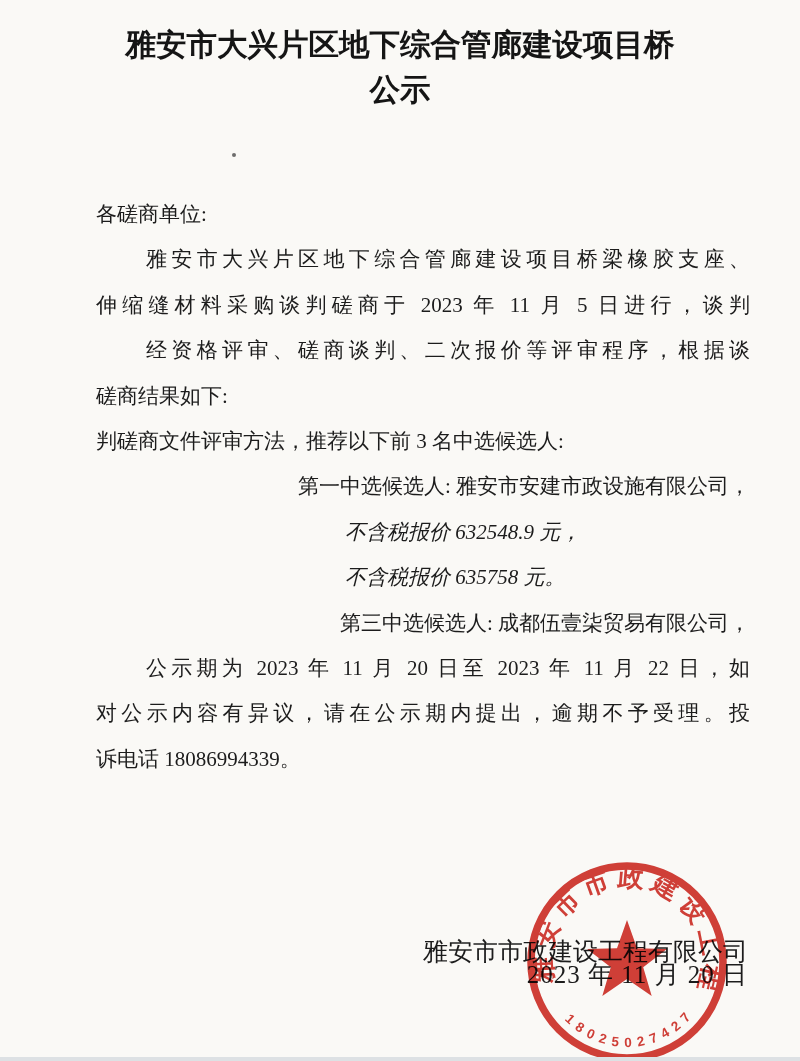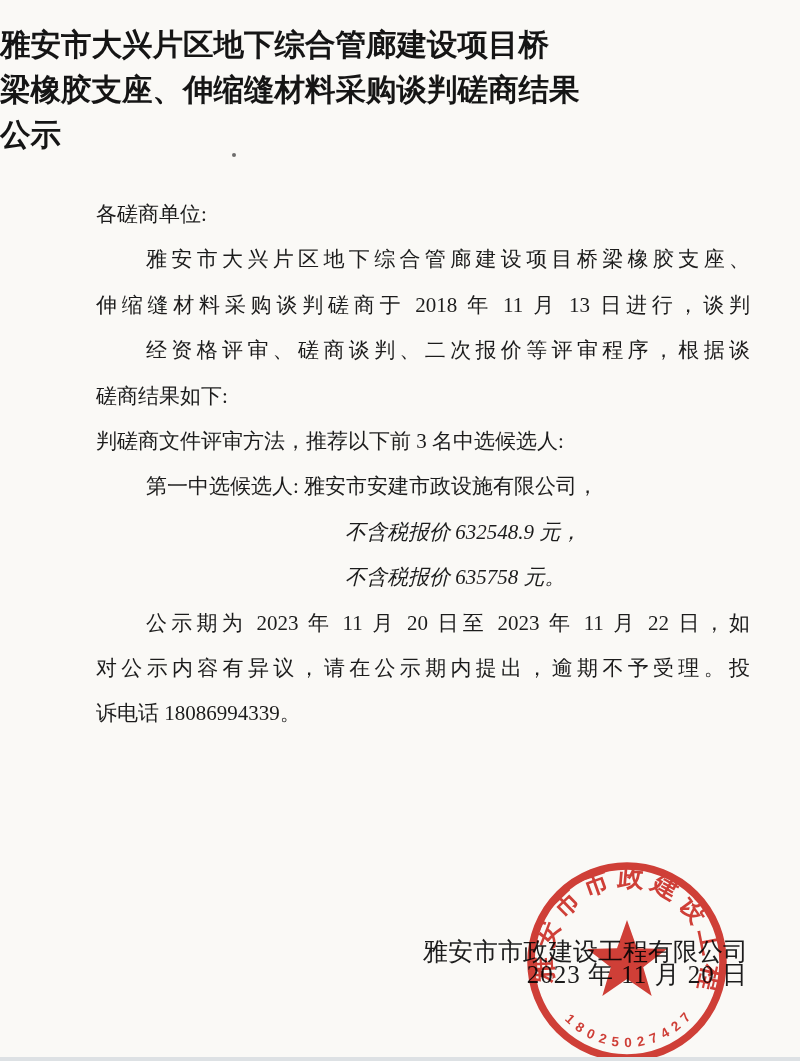--- a/index.html
+++ b/index.html
@@ -8,35 +8,36 @@
     position: relative;
     width: 800px; height: 1061px;
     background: #faf9f6;
     color: #1c1c1c;
     overflow: hidden;
     font-family: "Liberation Serif", "DejaVu Serif", serif;
   }
   .page-title {
     position: absolute;
     left: 0; top: 22px; width: 800px;
+    text-align: center;
     font-family: "Liberation Sans", "DejaVu Sans", sans-serif;
     font-weight: 700;
     font-size: 30.5px;
     line-height: 45px;
     color: #151515;
   }
   .body-text {
     position: absolute;
     left: 96px; top: 192px; width: 654px;
     font-size: 21px;
     line-height: 45.4px;
     color: #1c1c1c;
   }
   .line { white-space: nowrap; }
-  .indent { text-indent: 50px; }
+  .indent { text-indent: 50px; text-align: right; }
   .justify { text-align: justify; text-align-last: justify; }
   .price { padding-left: 249px; font-style: italic; }
   .signature {
     position: absolute;
     right: 52px;
     text-align: right;
     font-size: 25px;
     line-height: 30px;
     white-space: nowrap;
     color: #1c1c1c;
@@ -64,36 +65,36 @@
     left: 0; bottom: 0;
     width: 800px; height: 4px;
     background: #dde1e4;
   }
 </style>
 </head>
 <body>
 
 <div class="page-title">
   <div class="line">雅安市大兴片区地下综合管廊建设项目桥</div>
-  <div class="line">梁橡胶支座、伸缩缝材料采购谈判磋商结果</div>
   <div class="line">公示</div>
 </div>
 
 <div class="speck"></div>
 
 <div class="body-text">
   <div class="line">各磋商单位:</div>
   <div class="line indent justify">雅安市大兴片区地下综合管廊建设项目桥梁橡胶支座、</div>
-  <div class="line justify">伸缩缝材料采购谈判磋商于 2018 年 11 月 13 日进行，谈判</div>
+  <div class="line justify">伸缩缝材料采购谈判磋商于 2023 年 11 月 5 日进行，谈判</div>
   <div class="line indent justify">经资格评审、磋商谈判、二次报价等评审程序，根据谈</div>
   <div class="line">磋商结果如下:</div>
   <div class="line">判磋商文件评审方法，推荐以下前 3 名中选候选人:</div>
   <div class="line indent">第一中选候选人: 雅安市安建市政设施有限公司，</div>
   <div class="line price">不含税报价 632548.9 元，</div>
   <div class="line price">不含税报价 635758 元。</div>
+  <div class="line indent">第三中选候选人: 成都伍壹柒贸易有限公司，</div>
   <div class="line indent justify">公示期为 2023 年 11 月 20 日至 2023 年 11 月 22 日，如</div>
   <div class="line justify">对公示内容有异议，请在公示期内提出，逾期不予受理。投</div>
   <div class="line">诉电话 18086994339。</div>
 </div>
 
 <div class="signature sig-company">雅安市市政建设工程有限公司</div>
 <div class="signature sig-date">2023 年 11 月 20 日</div>
 
 <svg class="seal" viewBox="0 0 220 220" xmlns="http://www.w3.org/2000/svg">
   <circle cx="110" cy="110" r="96" fill="none" stroke="#cf2f28" stroke-width="7.5"></circle>

